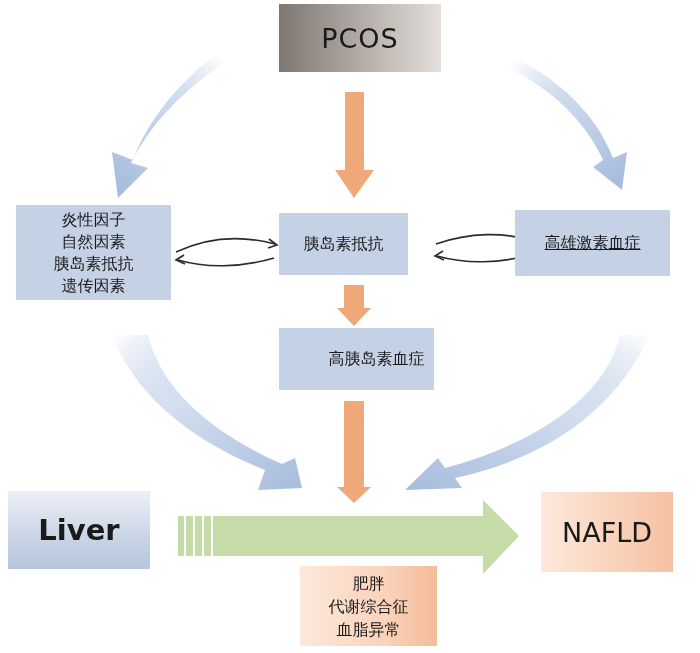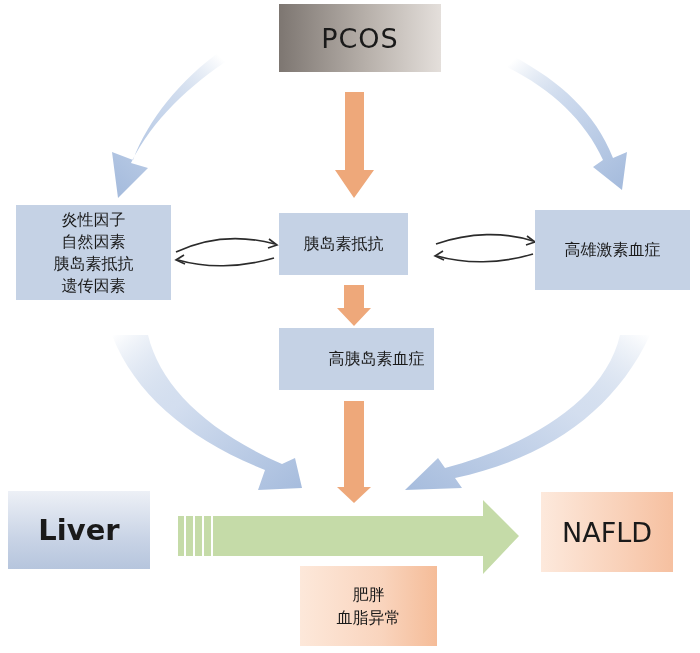--- a/index.html
+++ b/index.html
@@ -8,21 +8,21 @@
   #arrows { position: absolute; left: 0; top: 0; width: 700px; height: 653px; }
   .box { position: absolute; display: flex; flex-direction: column; 
          justify-content: center; text-align: center; box-sizing: border-box; }
   .blue { background: #c5d2e5; }
   .cn { font-size: 16px; line-height: 22px; }
   #pcos { left: 279px; top: 4px; width: 162px; height: 68px;
           background: linear-gradient(90deg, #7d7671 0%, #b8b1ab 55%, #e4dfdb 100%);
           font-size: 27px; letter-spacing: 1px; }
   #factors { left: 16px; top: 205px; width: 155px; height: 95px; }
   #ir { left: 279px; top: 213px; width: 129px; height: 62px; }
-  #ha { left: 535px; top: 210px; width: 155px; height: 80px; }
+  #ha { left: 515px; top: 210px; width: 155px; height: 66px; text-decoration: underline; }
   #hi { left: 279px; top: 328px; width: 155px; height: 62px; padding-left: 40px; }
   #liver { left: 8px; top: 491px; width: 142px; height: 78px;
            background: linear-gradient(180deg, #edf0f6 0%, #c9d4e6 60%, #b6c5dd 100%);
            font-size: 29px; font-weight: bold; }
   #nafld { left: 541px; top: 492px; width: 132px; height: 80px;
            background: linear-gradient(90deg, #fde9dc 0%, #f9d1b9 60%, #f6c0a0 100%);
            font-size: 27px; }
   #comorb { left: 300px; top: 566px; width: 137px; height: 80px;
             background: linear-gradient(90deg, #fde8da 0%, #f9d4bd 60%, #f5bc98 100%); }
   #comorb .cn { line-height: 23px; }
@@ -119,14 +119,15 @@
 <div class="box" id="liver">
   <span>Liver</span>
 </div>
 
 <div class="box" id="nafld">
   <span>NAFLD</span>
 </div>
 
 <div class="box" id="comorb">
   <span class="cn">肥胖</span>
+  <span class="cn">代谢综合征</span>
   <span class="cn">血脂异常</span>
 </div>
 
 </body></html>

